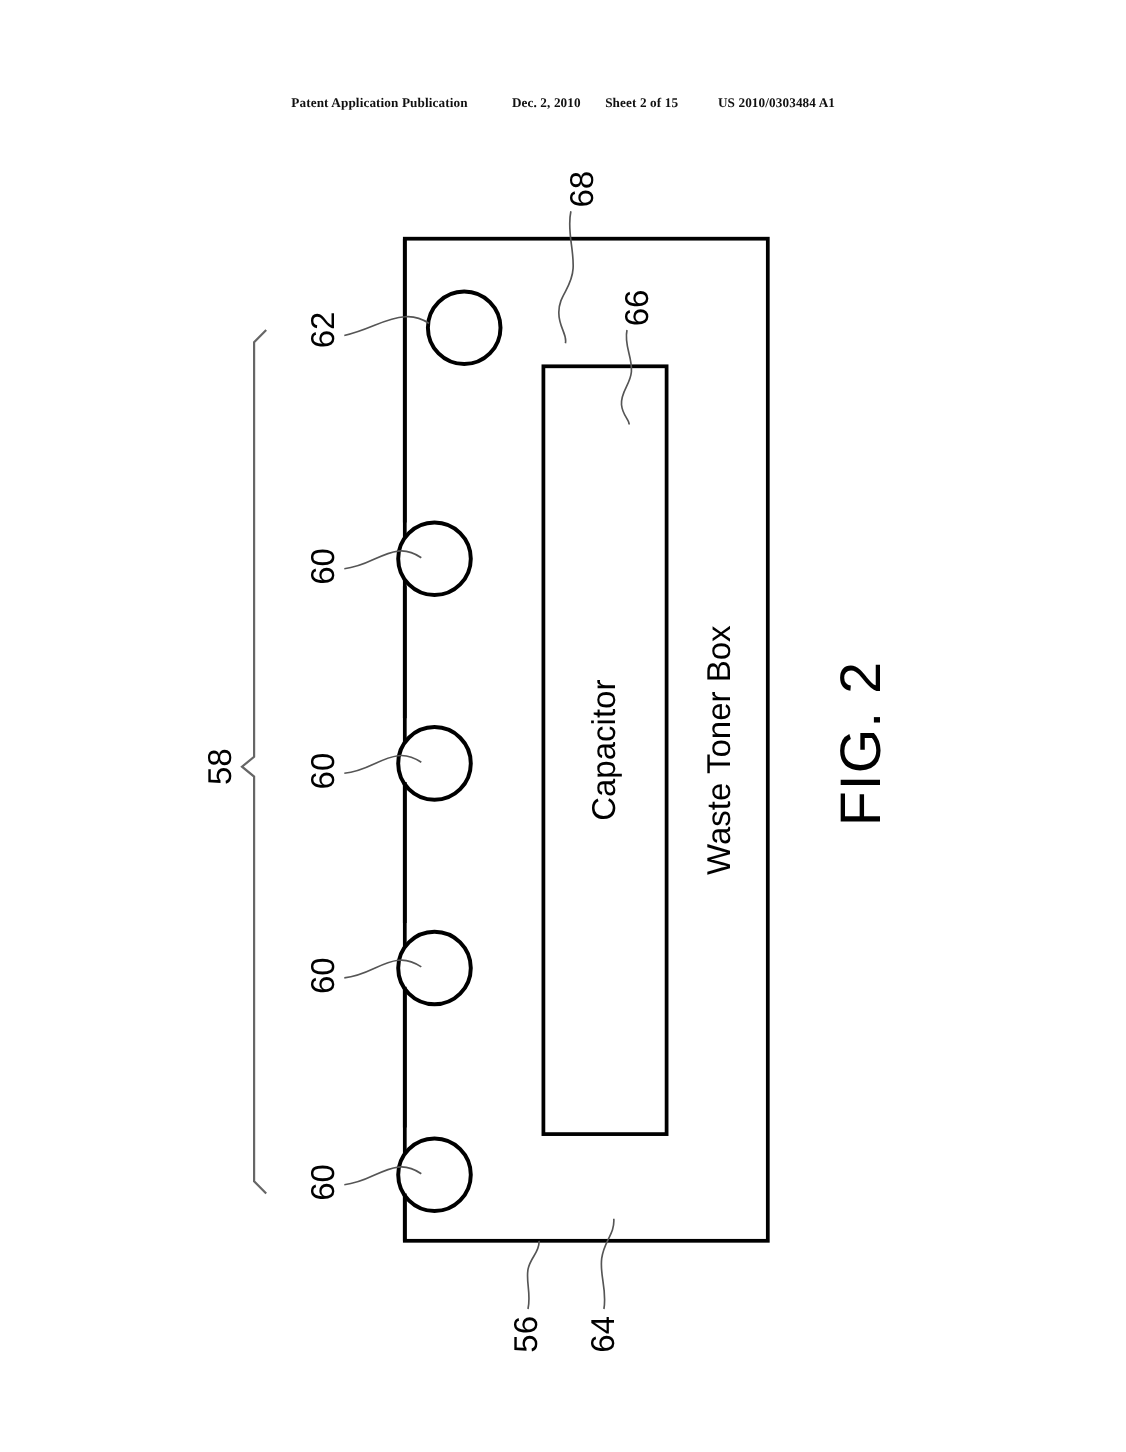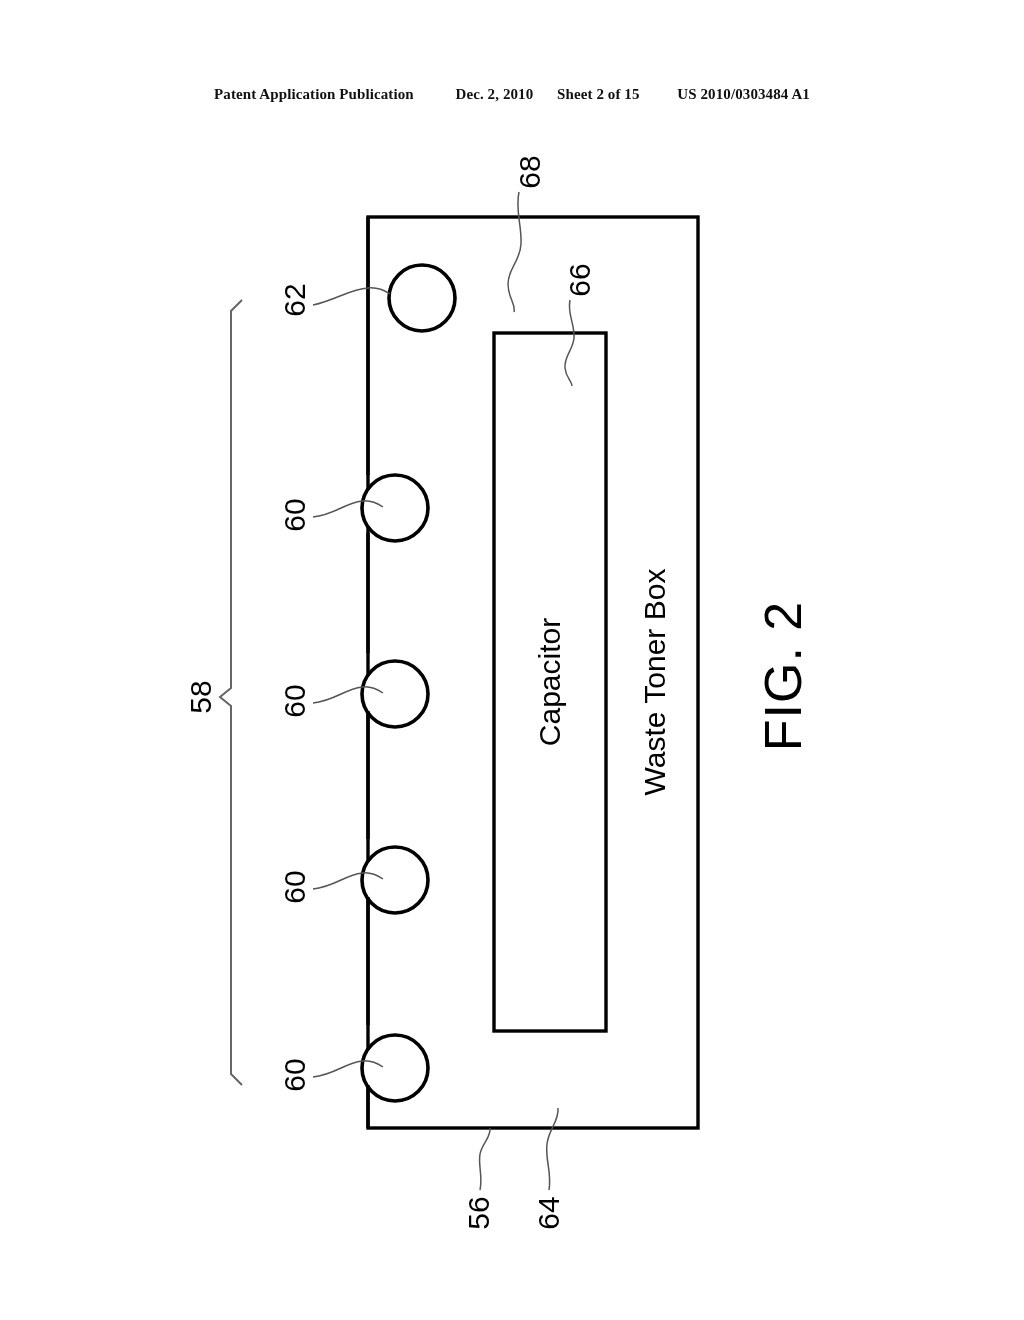--- a/index.html
+++ b/index.html
@@ -18,21 +18,21 @@
 
   
   .page-header {
     position: absolute;
     left: 0;
     top: 86px;
     width: 1024px;
     text-align: center;
     font-family: "Liberation Serif", serif;
     font-weight: bold;
-    font-size: 15px;
+    font-size: 12px;
     letter-spacing: 0.1px;
     white-space: nowrap;
     color: #111;
   }
   .page-header .hdr-seg { display: inline-block; }
   .gap-lg { display: inline-block; width: 30px; }
   .gap-md { display: inline-block; width: 16px; }
   .gap-xl { display: inline-block; width: 34px; }
 
   

